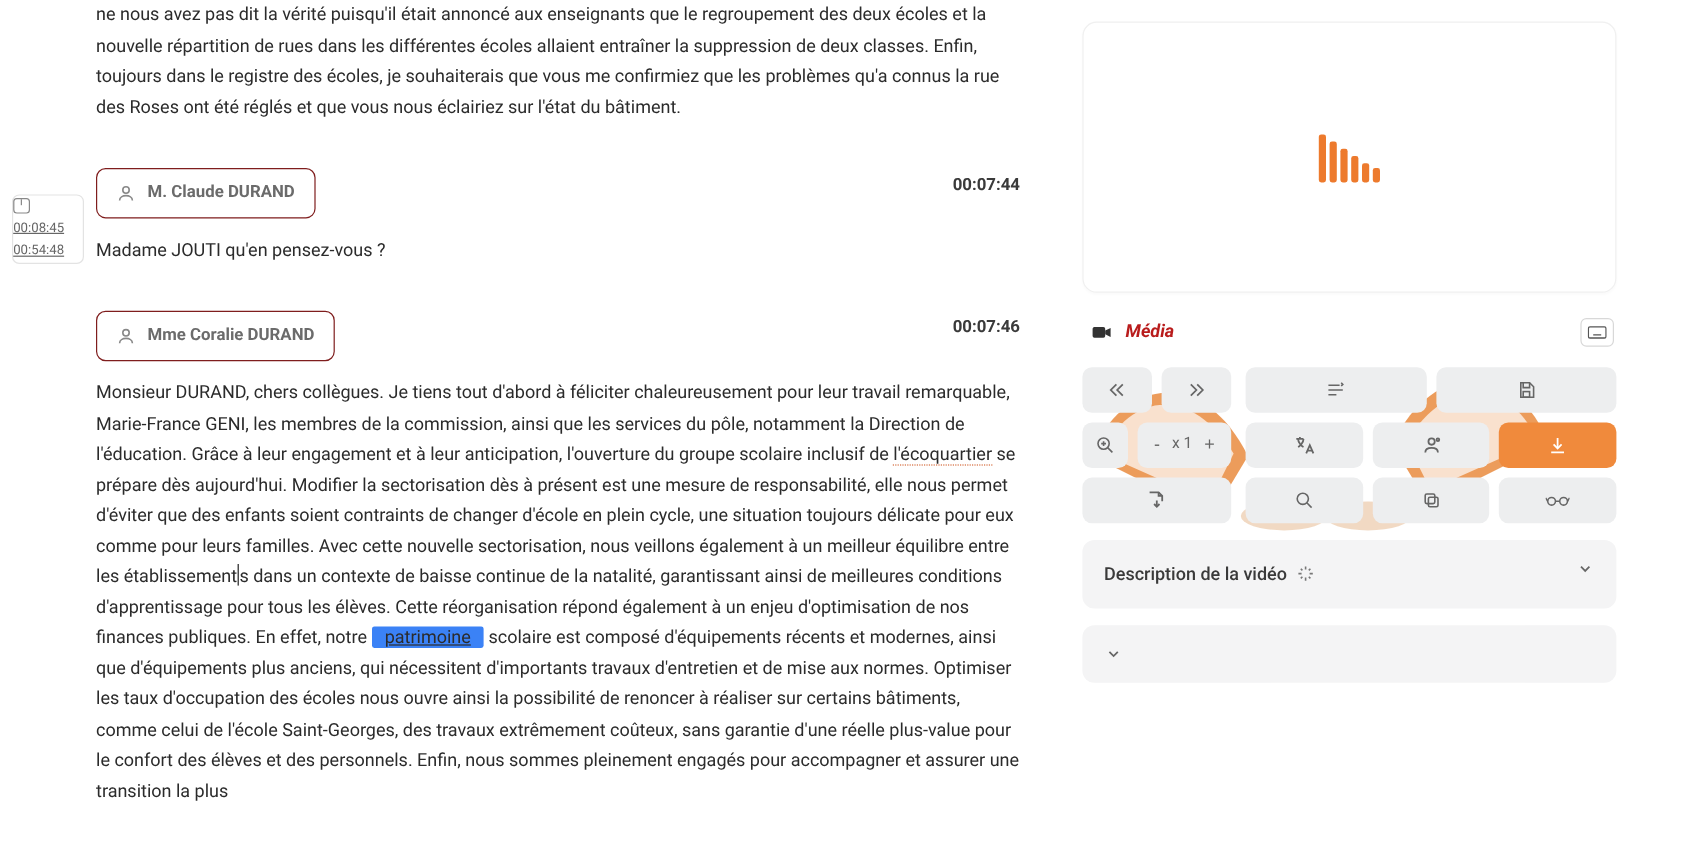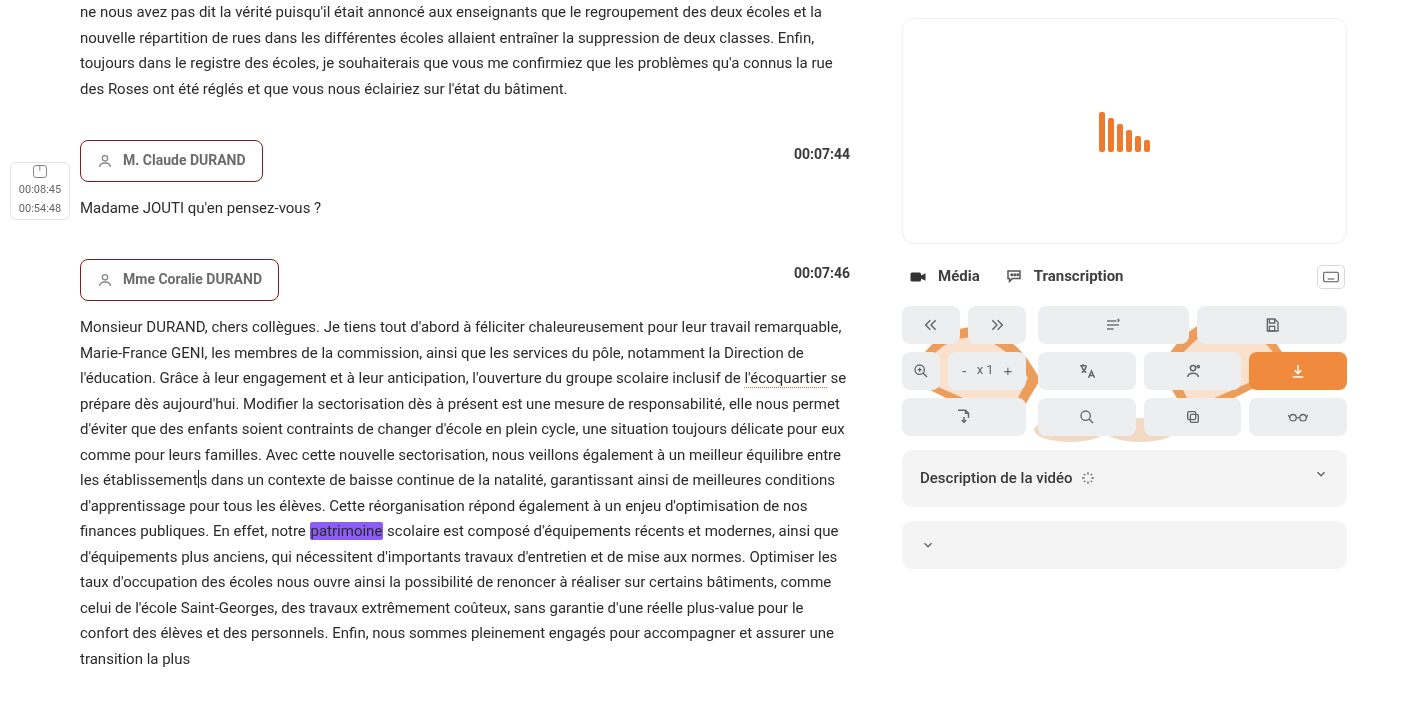--- a/index.html
+++ b/index.html
@@ -22,26 +22,27 @@
     display: flex;
     justify-content: center;
   }
   .time-box {
     width: 60px;
     height: 58px;
     border: 1px solid #e3e3e3;
     border-radius: 6px;
     display: flex;
     flex-direction: column;
-    align-items: center;
+    align-items: flex-start;
     justify-content: center;
     font-size: 11px;
     color: #666;
     gap: 1px;
     padding-top: 2px;
+    text-decoration: underline;
   }
   .time-box .clock {
     position: relative;
     width: 14px; height: 14px;
     border: 1.4px solid #888;
     border-radius: 3px;
     margin-bottom: 2px;
   }
   .time-box .clock::before {
     content: ""; position: absolute; left: 50%; top: 50%;
@@ -93,23 +94,24 @@
     padding-bottom: 0;
   }
   .caret {
     display: inline-block;
     width: 0; height: 18px;
     border-left: 1px solid #222;
     vertical-align: -3px;
     margin: 0 0.5px;
   }
   .hl {
-    background: #8b5cf6;
+    background: #3b82f6;
     border-radius: 2px;
-    padding: 0 1px;
+    padding: 0 11px;
+    text-decoration: underline;
   }
   
   .right {
     flex: 1;
     padding: 18px 70px 0 32px;
     position: relative;
   }
   .fox-bg {
     position: absolute;
     top: 260px;
@@ -152,25 +154,26 @@
     margin-top: 14px;
     padding: 0 2px;
     position: relative;
     z-index: 1;
   }
   .tab {
     display: inline-flex;
     align-items: center;
     gap: 10px;
     font-weight: 700;
-    color: #404040;
+    color: #b91c1c;
     cursor: pointer;
     padding: 6px 4px;
     background: rgba(255,255,255,0.6);
     border-radius: 6px;
+    font-style: italic;
   }
   .tab svg { display:block; }
   .kbd-box {
     margin-left: auto;
     width: 28px; height: 24px;
     border: 1px solid #d8d8d8;
     border-radius: 5px;
     display: flex; align-items: center; justify-content: center;
     cursor: pointer;
     background: rgba(255,255,255,0.85);
@@ -327,31 +330,20 @@
 
     <div class="tabs-row">
       <div class="tab">
         <span>
           <svg width="20" height="18" viewBox="0 0 24 24" fill="#333">
               <rect x="2" y="6" width="14" height="12" rx="2"></rect>
               <path d="M16 10 L22 7 L22 17 L16 14 Z"></path>
             </svg>
         </span>
         <span>Média</span>
-      </div>
-      <div class="tab">
-        <span>
-          <svg width="20" height="18" viewBox="0 0 24 24" fill="none" stroke="#555" stroke-width="2">
-              <path d="M4 4h16v10H10l-4 4v-4H4z"></path>
-              <circle cx="9" cy="9" r="1" fill="#555"></circle>
-              <circle cx="13" cy="9" r="1" fill="#555"></circle>
-              <circle cx="17" cy="9" r="1" fill="#555"></circle>
-            </svg>
-        </span>
-        <span>Transcription</span>
       </div>
       <div class="kbd-box">
         <span>
           <svg width="16" height="12" viewBox="0 0 24 16" fill="none" stroke="#555" stroke-width="1.6">
               <rect x="1" y="1" width="22" height="14" rx="2"></rect>
               <line x1="5" y1="5" x2="5" y2="5"></line>
               <line x1="9" y1="5" x2="9" y2="5"></line>
               <line x1="13" y1="5" x2="13" y2="5"></line>
               <line x1="17" y1="5" x2="17" y2="5"></line>
               <line x1="7" y1="11" x2="17" y2="11"></line>

